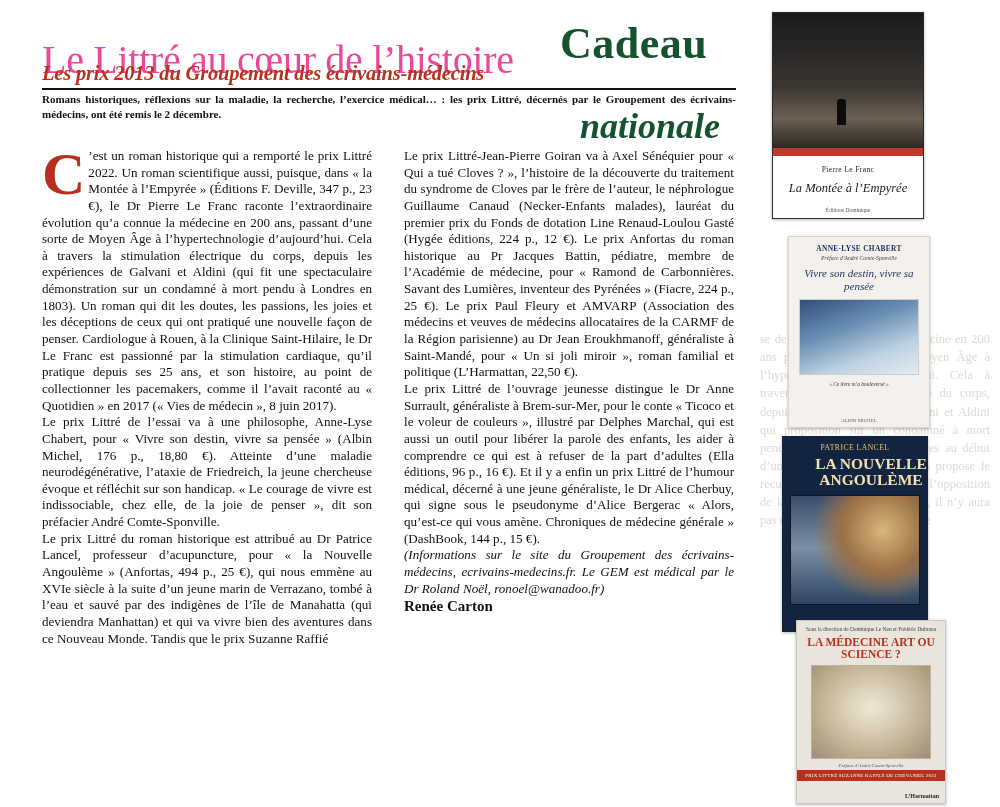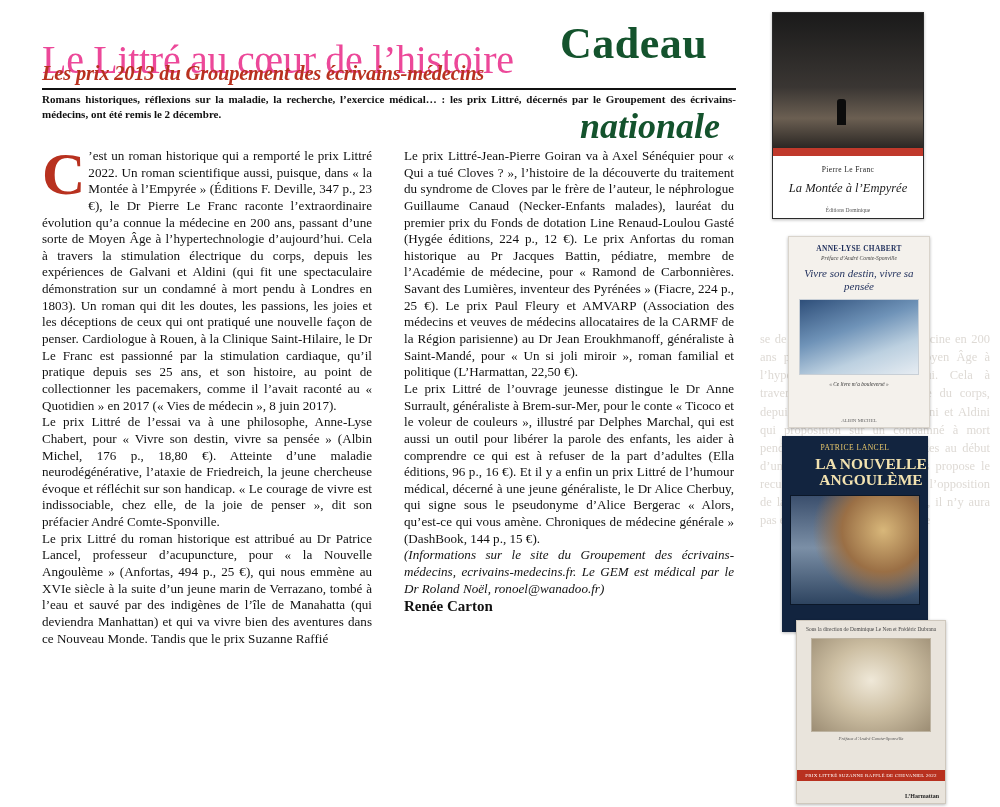--- a/index.html
+++ b/index.html
@@ -298,19 +298,20 @@
 
   <div class="cover cover3">
     <div class="c3-author">PATRICE LANCEL</div>
     <div class="c3-title">LA NOUVELLE ANGOULÈME</div>
     <div class="c3-img"></div>
     <div class="c3-foot">Roman historique</div>
   </div>
 
   <div class="cover cover4">
     <div class="c4-top">Sous la direction de Dominique Le Nen et Frédéric Dubrana</div>
+    <div class="c4-title">LA MÉDECINE ART OU SCIENCE ?</div>
     <div class="c4-img"></div>
     <div class="c4-pref">Préface d’André Comte-Sponville</div>
     <div class="c4-band">PRIX LITTRÉ SUZANNE RAFFLÉ DE CHEVANIEL 2022</div>
     <div class="c4-logo">L’Harmattan</div>
   </div>
 
 </div>
 
 </body></html>

